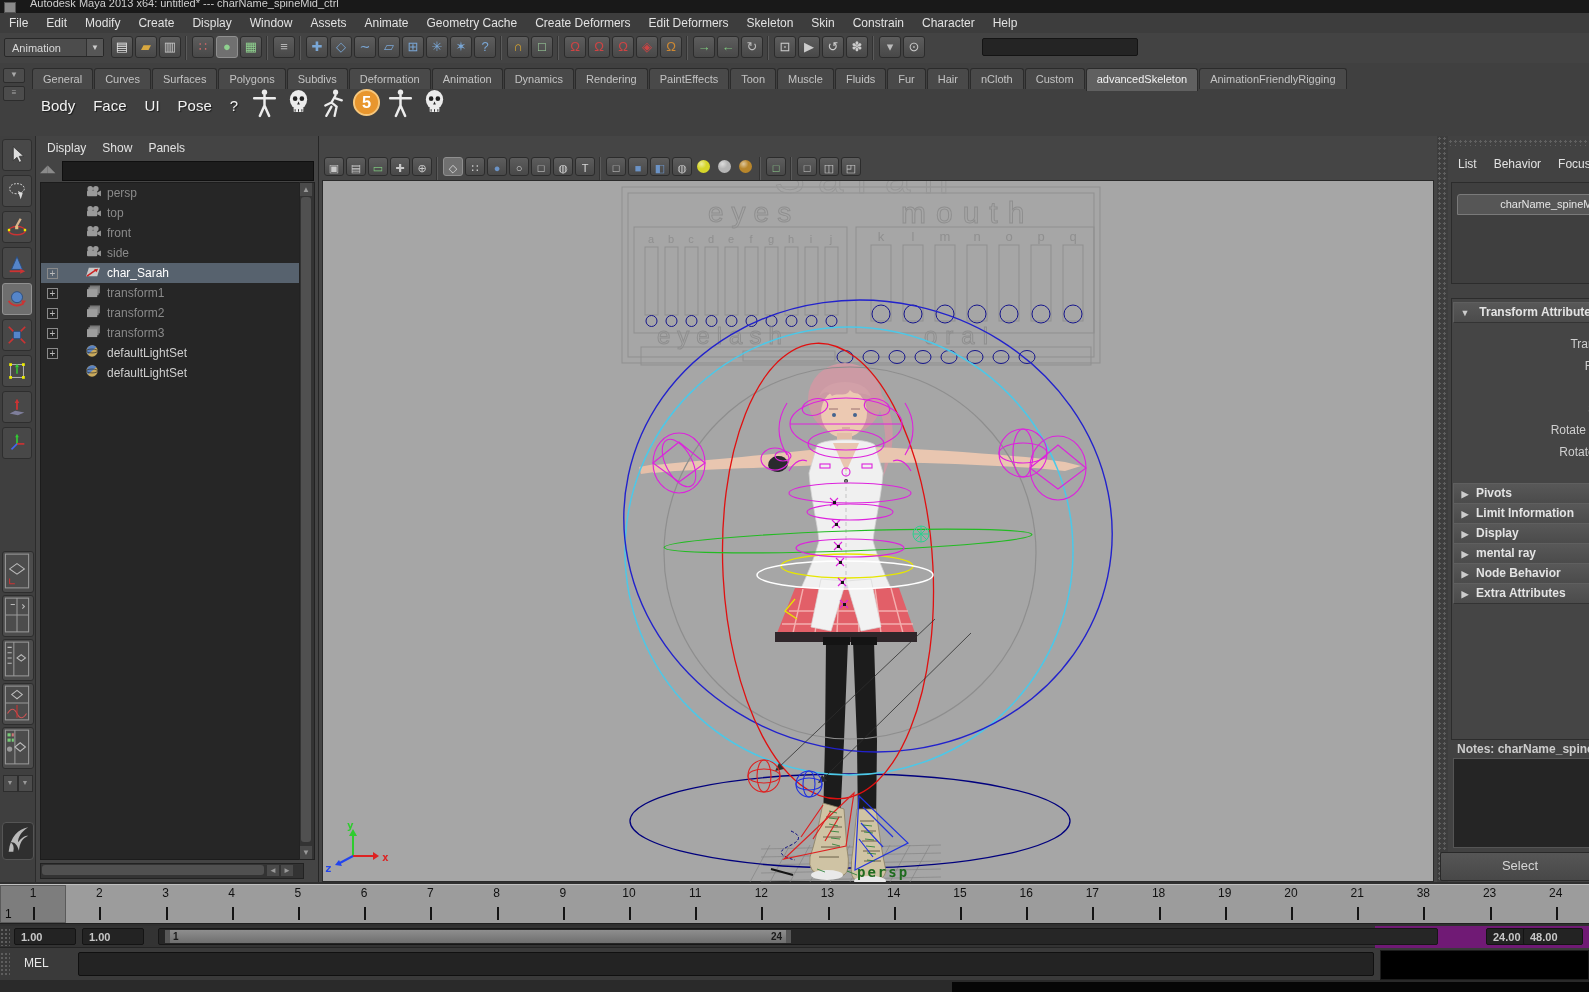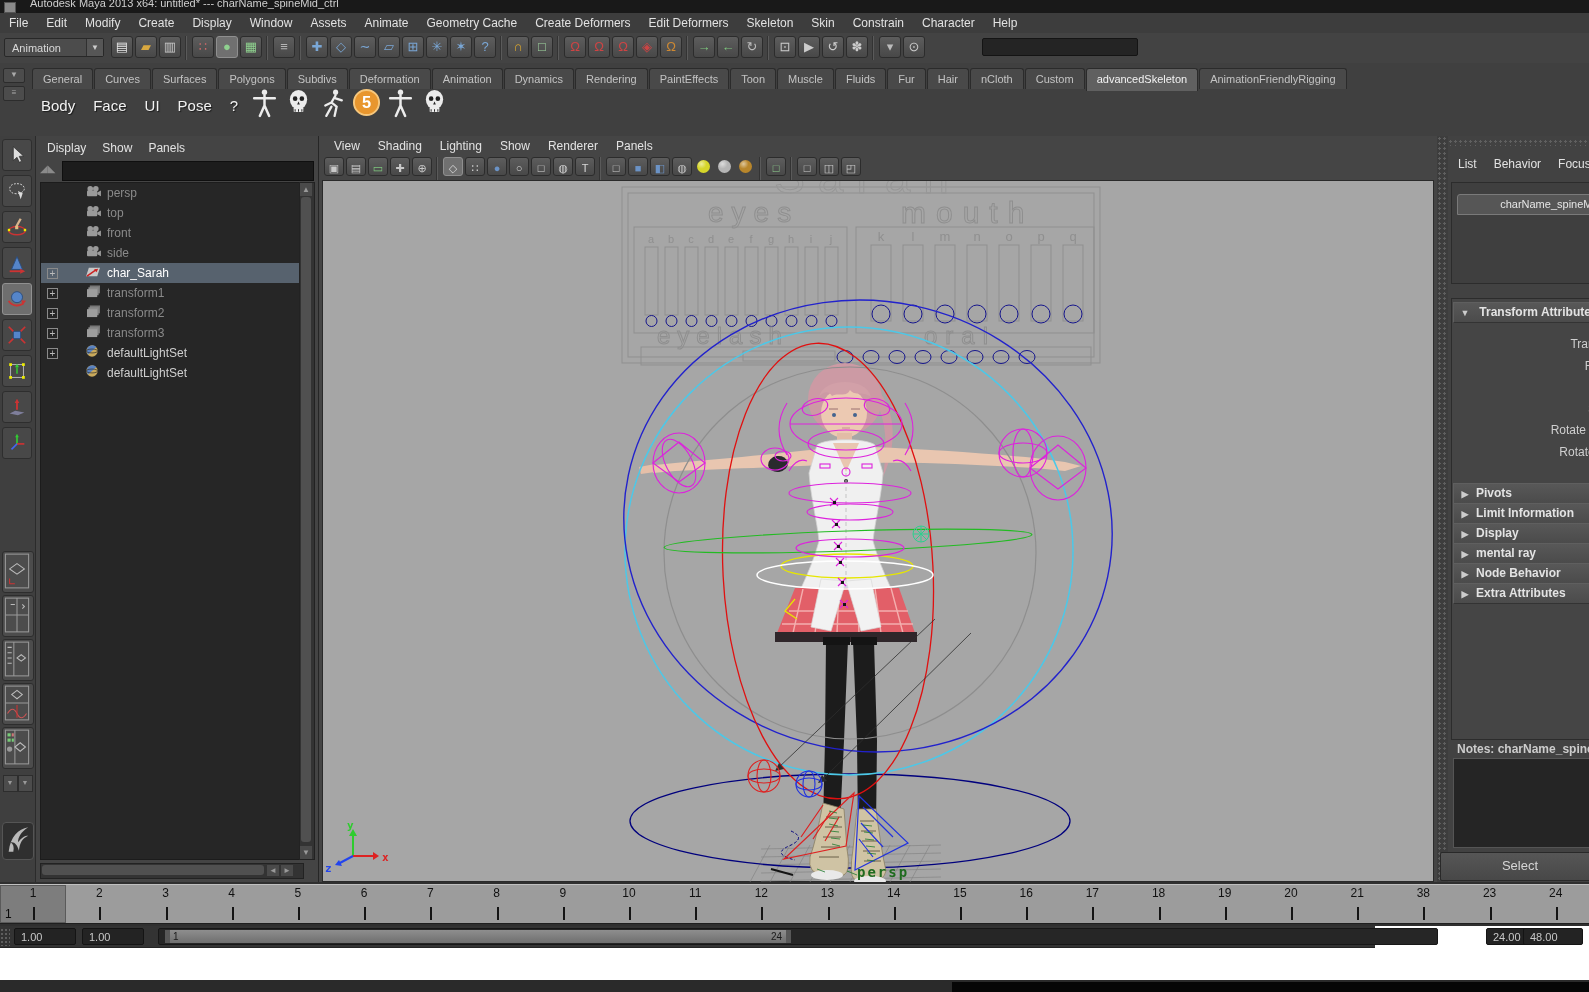--- a/index.html
+++ b/index.html
@@ -1,16 +1,16 @@
 <!DOCTYPE html>
 <html><head>
 <meta charset="utf-8">
 <style>
   html,body{margin:0;padding:0;background:#222;}
-  #app{position:relative;width:1589px;height:992px;background:#ffffff;overflow:hidden;
+  #app{position:relative;width:1589px;height:992px;background:#701a75;overflow:hidden;
        font-family:"Liberation Sans",sans-serif;color:#ddd;-webkit-font-smoothing:antialiased;}
   .abs{position:absolute;}
   
   #titlebar{left:0;top:0;width:1589px;height:13px;background:#191919;overflow:hidden;}
   #titlebar .wicon{position:absolute;left:4px;top:2px;width:10px;height:9px;background:#8a8a8a;border:1px solid #555;}
   #titlebar .ttl{position:absolute;left:30px;top:-3px;font-size:11px;color:#cfcfcf;white-space:nowrap;}
   #menubar{left:0;top:13px;width:1589px;height:20px;background:#3d3d3d;border-bottom:1px solid #2e2e2e;white-space:nowrap;}
   .mitem{display:inline-block;padding:0 9px;font-size:12px;line-height:20px;color:#e2e2e2;cursor:default;}
   
   #statusline{left:0;top:33px;width:1589px;height:30px;background:#434343;border-bottom:1px solid #373737;}
@@ -88,21 +88,21 @@
   #ae-select{position:absolute;left:3px;top:716px;width:158px;height:27px;background:linear-gradient(#565656,#484848);border:1px solid #292929;border-radius:2px;color:#d6d6d6;font-size:13px;text-align:center;line-height:26px;cursor:default;}
   
   #timeslider{left:0;top:882px;width:1589px;height:44px;background:#2f2f2f;}
   #ruler{position:absolute;left:0;top:2px;width:1589px;height:40px;background:#9c9c9c;border-top:1px solid #c0c0c0;border-bottom:1px solid #1f1f1f;box-sizing:border-box;display:flex;}
   .tcell{flex:1;position:relative;color:#111;}
   .tcell .num{position:absolute;top:1px;width:100%;text-align:center;font-size:12px;}
   .tcell .tick{position:absolute;left:50%;bottom:3px;width:2px;height:13px;background:#141414;}
   .tcell.cur{background:#7d7d7d;box-shadow:inset 0 0 0 1px #5a5a5a;}
   .tcell.cur .clabel{position:absolute;left:5px;bottom:2px;font-size:12px;color:#0c0c0c;}
   
-  #rangeslider{left:0;top:926px;width:1375px;height:22px;background:#333;border-bottom:1px solid #242424;box-sizing:border-box;}
+  #rangeslider{left:0;top:926px;width:1375px;height:22px;background:#333;border-bottom:1px solid #242424;box-sizing:border-box;font-weight:bold;}
   .rfield{position:absolute;top:2px;height:17px;background:#232323;border:1px solid #141414;border-radius:2px;color:#c8c8c8;font-size:11px;line-height:17px;padding-left:6px;box-sizing:border-box;}
   #rtrack{position:absolute;left:158px;top:2px;width:1280px;height:17px;background:#262626;border:1px solid #171717;border-radius:2px;box-sizing:border-box;}
   #rbar{position:absolute;left:6px;top:1px;width:626px;height:13px;background:linear-gradient(#8e8e8e,#6f6f6f);border-radius:2px;color:#1a1a1a;font-size:10px;line-height:13px;}
   #rbar .h{position:absolute;top:0;width:5px;height:13px;background:#585858;}
   #rbar .lab-l{position:absolute;left:8px;}
   #rbar .lab-r{position:absolute;right:9px;}
   .dotgrip-h{position:absolute;left:0;width:10px;background-image:radial-gradient(#5e5e5e 1px,transparent 1.2px);background-size:4px 4px;}
   
   #cmdline{left:0;top:948px;width:1589px;height:32px;background:#3a3a3a;}
   #mel-label{position:absolute;left:24px;top:8px;font-size:12px;color:#e8e8e8;}
@@ -322,21 +322,20 @@
       <div class="sarrow" style="bottom:0">▼</div>
     </div>
     <div id="ol-hscroll">
       <div id="ol-hthumb"></div>
       <div class="sarrow" style="left:226px;top:1px;height:11px;line-height:11px">◄</div>
       <div class="sarrow" style="left:240px;top:1px;height:11px;line-height:11px">►</div>
     </div>
   </div>
 
   <div id="viewport" class="abs">
-    <div id="vp-menus"><span class="mitem">View</span><span class="mitem">Shading</span><span class="mitem">Lighting</span><span class="mitem">Show</span><span class="mitem">Renderer</span><span class="mitem">Panels</span></div>
     <div id="vp-icons"><span class="igroup"><span class="ibox"><i style="color:#c9c9c9">▣</i></span><span class="ibox"><i style="color:#c9c9c9">▤</i></span><span class="ibox"><i style="color:#7ec77e">▭</i></span><span class="ibox"><i style="color:#c9c9c9">✚</i></span><span class="ibox"><i style="color:#c9c9c9">⊕</i></span></span><span class="sep"></span><span class="igroup"><span class="ibox active"><i style="color:#d6d6d6">◇</i></span><span class="ibox"><i style="color:#d6d6d6">∷</i></span><span class="ibox"><i style="color:#6b93c6">●</i></span><span class="ibox"><i style="color:#d6d6d6">○</i></span><span class="ibox"><i style="color:#d6d6d6">□</i></span><span class="ibox"><i style="color:#d6d6d6">◍</i></span><span class="ibox"><i style="color:#d6d6d6">T</i></span></span><span class="sep"></span><span class="igroup"><span class="ibox"><i style="color:#c9c9c9">□</i></span><span class="ibox"><i style="color:#6b93c6">■</i></span><span class="ibox"><i style="color:#6b93c6">◧</i></span><span class="ibox"><i style="color:#c9c9c9">◍</i></span><span class="ball" style="background:radial-gradient(circle at 35% 30%,#fff8,transparent 40%),#d6d62a"></span><span class="ball" style="background:radial-gradient(circle at 35% 30%,#fff8,transparent 40%),#b5b5b5"></span><span class="ball" style="background:radial-gradient(circle at 35% 30%,#fff8,transparent 40%),#b8862b"></span></span><span class="sep"></span><span class="igroup"><span class="ibox"><i style="color:#8fd18f">□</i></span></span><span class="sep"></span><span class="igroup"><span class="ibox"><i style="color:#c9c9c9">□</i></span><span class="ibox"><i style="color:#c9c9c9">◫</i></span><span class="ibox"><i style="color:#c9c9c9">◰</i></span></span></div>
     <div id="vp-view">
       <svg id="vp-svg" width="1112" height="702" viewBox="0 0 1112 702">
 
         <g fill="none" stroke="#8f8f8f" stroke-width="1">
           <rect x="299" y="6" width="478" height="176"></rect>
           <rect x="305" y="12" width="466" height="164"></rect>
           <text x="545" y="12" font-size="46" letter-spacing="13" text-anchor="middle" stroke="#979797" fill="none">Sarah</text>
           <text x="385" y="41" font-size="28" letter-spacing="8" stroke="#8f8f8f" fill="none">eyes</text>
           <rect x="311" y="46" width="213" height="106"></rect>
@@ -715,17 +714,23 @@
         <span class="h" style="left:0"></span>
         <span class="lab-l">1</span>
         <span class="lab-r">24</span>
         <span class="h" style="right:0"></span>
       </div>
     </div>
     <div class="rfield" style="left:1486px;width:72px">24.00</div>
     <div class="rfield" style="left:1523px;width:60px">48.00</div>
   </div>
 
+  <div id="cmdline" class="abs">
+    <div class="dotgrip-h" style="top:4px;height:24px"></div>
+    <span id="mel-label">MEL</span>
+    <input id="mel-input" value="" style="">
+    <div id="mel-result"></div>
+  </div>
 
   <div id="helpline" class="abs">
     <div id="help-black"></div>
   </div>
 </div>
 
 </body></html>

